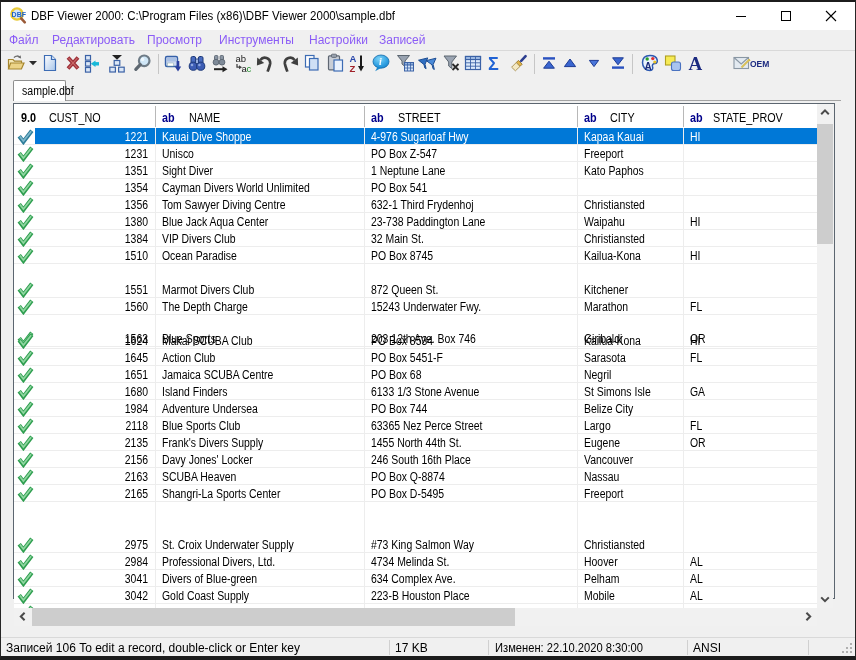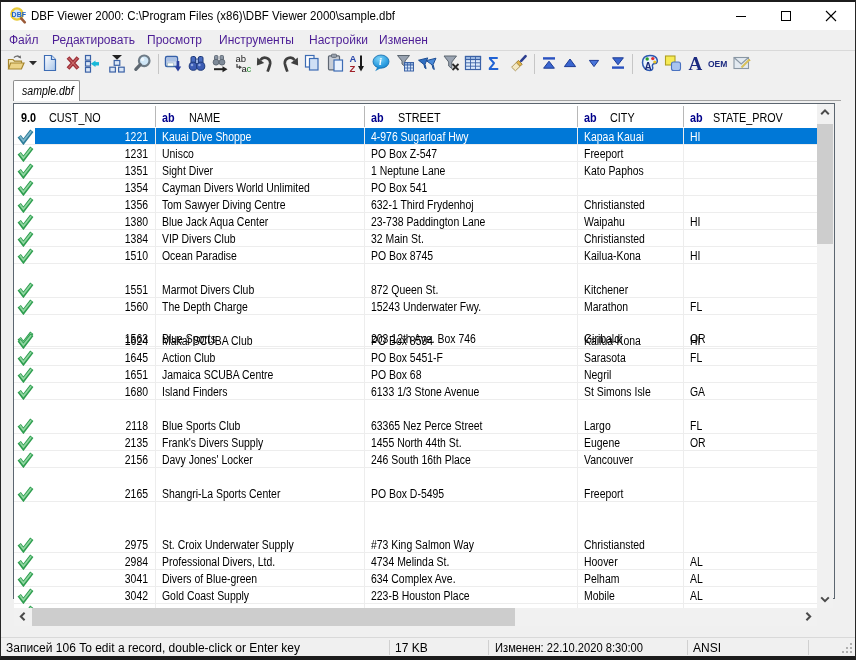--- a/index.html
+++ b/index.html
@@ -3,30 +3,30 @@
 <style>
 * { margin:0; padding:0; box-sizing:border-box; }
 html,body { width:856px; height:660px; overflow:hidden; }
 body { font-family:"Liberation Sans", sans-serif; position:relative; background:#f0f0f0; }
 .win { position:absolute; left:0; top:0; width:856px; height:660px;
   border:1px solid #262626; border-top:2px solid #1c1c1c; border-bottom:4px solid #1c1c1c; background:#f0f0f0; }
 .titlebar { position:absolute; left:0; top:0; width:854px; height:28px; background:#ffffff; }
 .appico { position:absolute; left:8px; top:5px; }
 .title { position:absolute; left:30px; top:7px; font-size:12px; color:#000; white-space:pre; transform:scaleX(0.957); transform-origin:0 0; }
 .capbtn { position:absolute; top:0; width:46px; height:28px; }
-.menubar { position:absolute; left:0; top:28px; width:854px; height:20px; background:#f0f0f0; font-size:12px; color:#4c1d95; }
+.menubar { position:absolute; left:0; top:28px; width:854px; height:20px; background:#f0f0f0; font-size:12px; color:#8b5cf6; }
 .menubar span { position:absolute; top:3px; }
 .mline { position:absolute; left:0; top:48px; width:854px; height:1px; background:#d9d9d9; }
 .toolbar { position:absolute; left:0; top:49px; width:854px; height:27px; background:#f0f0f0; }
 .ti { position:absolute; top:2px; height:20px; }
 .tsep { position:absolute; top:3px; width:1px; height:20px; background:#c6c6c6; }
 .tabstrip { position:absolute; left:0; top:76px; width:854px; height:23px; background:#f0f0f0; }
 .tabline { position:absolute; left:12px; top:98px; width:828px; height:1px; background:#a3a3a3; }
-.tab { position:absolute; left:12px; top:78px; width:67px; height:21px; background:#ffffff;
-  border:1px solid #8e8e8e; border-bottom:none; border-radius:2px 2px 0 0; z-index:3;font-style:italic; }
+.tab { position:absolute; left:12px; top:78px; width:53px; height:21px; background:#ffffff;
+  border:1px solid #8e8e8e; border-bottom:none; border-radius:2px 2px 0 0; z-index:3; }
 .tab span { position:absolute; left:8px; top:3px; font-size:12px; color:#000; transform:scaleX(0.88); transform-origin:0 0; white-space:pre; }
 .panel { position:absolute; left:12px; top:101px; width:822px; height:496px; border:1px solid #5c6670; background:#f1f1f1; }
 .grid { position:absolute; left:0; top:0; width:803px; height:504px; background:#ffffff; overflow:hidden; }
 .hdr { position:absolute; left:0; top:0; width:803px; height:24px; background:#ffffff; font-size:12px; color:#000; }
 .hdr .lab { position:absolute; top:7px; transform:scaleX(0.9); transform-origin:0 50%; }
 .hdr .ab { position:absolute; top:7px; font-weight:bold; color:#00008b; transform:scaleX(0.9); transform-origin:0 50%; }
 .hsep { position:absolute; top:2px; width:1px; height:21px; background:#b8b8b8; }
 .rows { position:absolute; left:0; top:24px; width:803px; height:480px; }
 .row { position:absolute; left:0; width:803px; height:17px; font-size:12px; color:#000; }
 .row span { position:absolute; top:2px; white-space:pre; transform:scaleX(0.87); transform-origin:0 50%; }
@@ -64,21 +64,21 @@
     <svg class="capbtn" style="left:807px" viewBox="0 0 46 28">
         <path d="M18 9 L28 19 M28 9 L18 19" stroke="#000" stroke-width="1.1"></path>
       </svg>
   </div>
   <div class="menubar">
     <span style="left:8px">Файл</span>
     <span style="left:51px">Редактировать</span>
     <span style="left:146px">Просмотр</span>
     <span style="left:218px">Инструменты</span>
     <span style="left:308px">Настройки</span>
-    <span style="left:378px">Изменен</span>
+    <span style="left:378px">Записей</span>
   </div>
   <div class="mline"></div>
   <div class="toolbar">
 <div class="ti" style="left:5px;width:20px"><svg width="20" height="20" viewBox="0 0 20 20">
           <path d="M2.5 15.5 L2.5 6.5 L7 6.5 L8.5 8.2 L15.5 8.2 L15.5 10" fill="#f5e9b8" stroke="#a6862e" stroke-width="1.2"></path>
 <path d="M4.6 10 L18 10 L15.4 16 L2.5 16 Z" fill="#ecd488" stroke="#a6862e" stroke-width="1.2"></path>
 <path d="M8 4.6 C9.5 2.6 12.5 2.6 14 4.4" fill="none" stroke="#6b6b6b" stroke-width="1.4"></path>
 <path d="M14.6 2.2 L15.1 5.4 L12.2 4.6 Z" fill="#6b6b6b"></path>
         </svg></div>
 <div class="ti" style="left:25px;width:14px"><svg width="14" height="20" viewBox="0 0 14 20">
@@ -236,21 +236,21 @@
           <circle cx="14.8" cy="9" r="1.6" fill="#e8c020"></circle>
 <text x="4.5" y="16.5" font-family="Liberation Sans" font-weight="bold" font-size="10" fill="#1a2878">A</text>
         </svg></div>
 <div class="ti" style="left:662px;width:20px"><svg width="20" height="20" viewBox="0 0 20 20">
           <rect x="2.5" y="3" width="9.5" height="9" fill="#f6ea55" stroke="#b0a020" stroke-width="1.1"></rect>
 <rect x="8.5" y="9" width="9" height="8.5" rx="2" fill="#a9c4ef" stroke="#4a72c0" stroke-width="1.1"></rect>
         </svg></div>
 <div class="ti" style="left:685px;width:20px"><svg width="20" height="20" viewBox="0 0 20 20">
           <text x="2.5" y="16.5" font-family="Liberation Serif" font-weight="bold" font-size="19" fill="#1c2a80">A</text>
         </svg></div>
-<div class="ti" style="left:704px;width:22px"><svg width="22" height="20" viewBox="0 0 22 20">
+<div class="ti" style="left:746px;width:22px"><svg width="22" height="20" viewBox="0 0 22 20">
           <text x="3" y="13.5" font-family="Liberation Sans" font-weight="bold" font-size="8.5" fill="#1c2a80">OEM</text>
         </svg></div>
 <div class="ti" style="left:731px;width:20px"><svg width="20" height="20" viewBox="0 0 20 20">
           <rect x="2" y="4.5" width="14.5" height="11" fill="#e3eaf1" stroke="#8a97a4" stroke-width="1.1"></rect>
 <path d="M2 4.5 L9.2 11 L16.5 4.5" fill="none" stroke="#8a97a4" stroke-width="1.1"></path>
 <path d="M9.5 14.5 L17.5 6.5" stroke="#d8c05a" stroke-width="2"></path>
 <path d="M17 5.8 L18.6 7.4 L17.5 8.2 Z" fill="#c8a830"></path>
         </svg></div>
     <div class="tsep" style="left:157px"></div>
     <div class="tsep" style="left:533px"></div>
@@ -442,20 +442,31 @@
 <svg class="chk" style="left:3px" width="17" height="16" viewBox="0 0 17 16">
 <path d="M2.2 7.2 L6.4 12.8 L14.8 1.8" fill="none" stroke="#2e9e4f" stroke-width="4.1"></path>
 <path d="M2.9 7.6 L6.4 12.1 L14.2 2.2" fill="none" stroke="#8fd6a0" stroke-width="1.7"></path>
 </svg>
 <span class="c1">1680</span>
 <span class="c2">Island Finders</span>
 <span class="c3">6133 1/3 Stone Avenue</span>
 <span class="c4">St Simons Isle</span>
 <span class="c5">GA</span>
 </div>
+<div class="row" style="top:272px">
+<svg class="chk" style="left:3px" width="17" height="16" viewBox="0 0 17 16">
+<path d="M2.2 7.2 L6.4 12.8 L14.8 1.8" fill="none" stroke="#2e9e4f" stroke-width="4.1"></path>
+<path d="M2.9 7.6 L6.4 12.1 L14.2 2.2" fill="none" stroke="#8fd6a0" stroke-width="1.7"></path>
+</svg>
+<span class="c1">1984</span>
+<span class="c2">Adventure Undersea</span>
+<span class="c3">PO Box 744</span>
+<span class="c4">Belize City</span>
+<span class="c5"></span>
+</div>
 <div class="row" style="top:289px">
 <svg class="chk" style="left:3px" width="17" height="16" viewBox="0 0 17 16">
 <path d="M2.2 7.2 L6.4 12.8 L14.8 1.8" fill="none" stroke="#2e9e4f" stroke-width="4.1"></path>
 <path d="M2.9 7.6 L6.4 12.1 L14.2 2.2" fill="none" stroke="#8fd6a0" stroke-width="1.7"></path>
 </svg>
 <span class="c1">2118</span>
 <span class="c2">Blue Sports Club</span>
 <span class="c3">63365 Nez Perce Street</span>
 <span class="c4">Largo</span>
 <span class="c5">FL</span>
@@ -473,20 +484,31 @@
 </div>
 <div class="row" style="top:323px">
 <svg class="chk" style="left:3px" width="17" height="16" viewBox="0 0 17 16">
 <path d="M2.2 7.2 L6.4 12.8 L14.8 1.8" fill="none" stroke="#2e9e4f" stroke-width="4.1"></path>
 <path d="M2.9 7.6 L6.4 12.1 L14.2 2.2" fill="none" stroke="#8fd6a0" stroke-width="1.7"></path>
 </svg>
 <span class="c1">2156</span>
 <span class="c2">Davy Jones' Locker</span>
 <span class="c3">246 South 16th Place</span>
 <span class="c4">Vancouver</span>
+<span class="c5"></span>
+</div>
+<div class="row" style="top:340px">
+<svg class="chk" style="left:3px" width="17" height="16" viewBox="0 0 17 16">
+<path d="M2.2 7.2 L6.4 12.8 L14.8 1.8" fill="none" stroke="#2e9e4f" stroke-width="4.1"></path>
+<path d="M2.9 7.6 L6.4 12.1 L14.2 2.2" fill="none" stroke="#8fd6a0" stroke-width="1.7"></path>
+</svg>
+<span class="c1">2163</span>
+<span class="c2">SCUBA Heaven</span>
+<span class="c3">PO Box Q-8874</span>
+<span class="c4">Nassau</span>
 <span class="c5"></span>
 </div>
 <div class="row" style="top:357px">
 <svg class="chk" style="left:3px" width="17" height="16" viewBox="0 0 17 16">
 <path d="M2.2 7.2 L6.4 12.8 L14.8 1.8" fill="none" stroke="#2e9e4f" stroke-width="4.1"></path>
 <path d="M2.9 7.6 L6.4 12.1 L14.2 2.2" fill="none" stroke="#8fd6a0" stroke-width="1.7"></path>
 </svg>
 <span class="c1">2165</span>
 <span class="c2">Shangri-La Sports Center</span>
 <span class="c3">PO Box D-5495</span>

